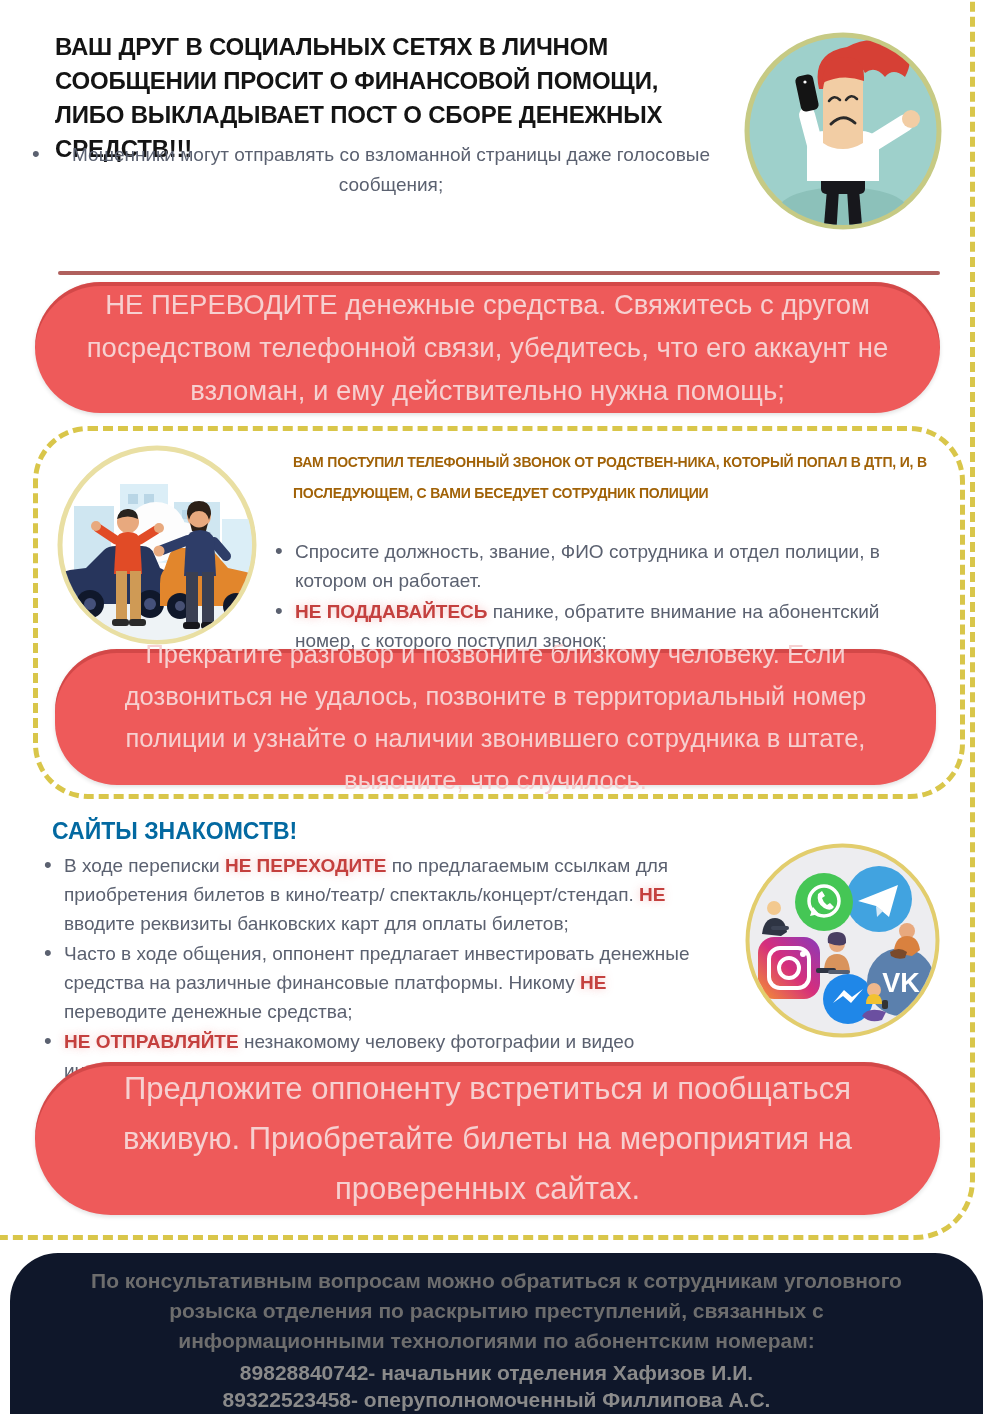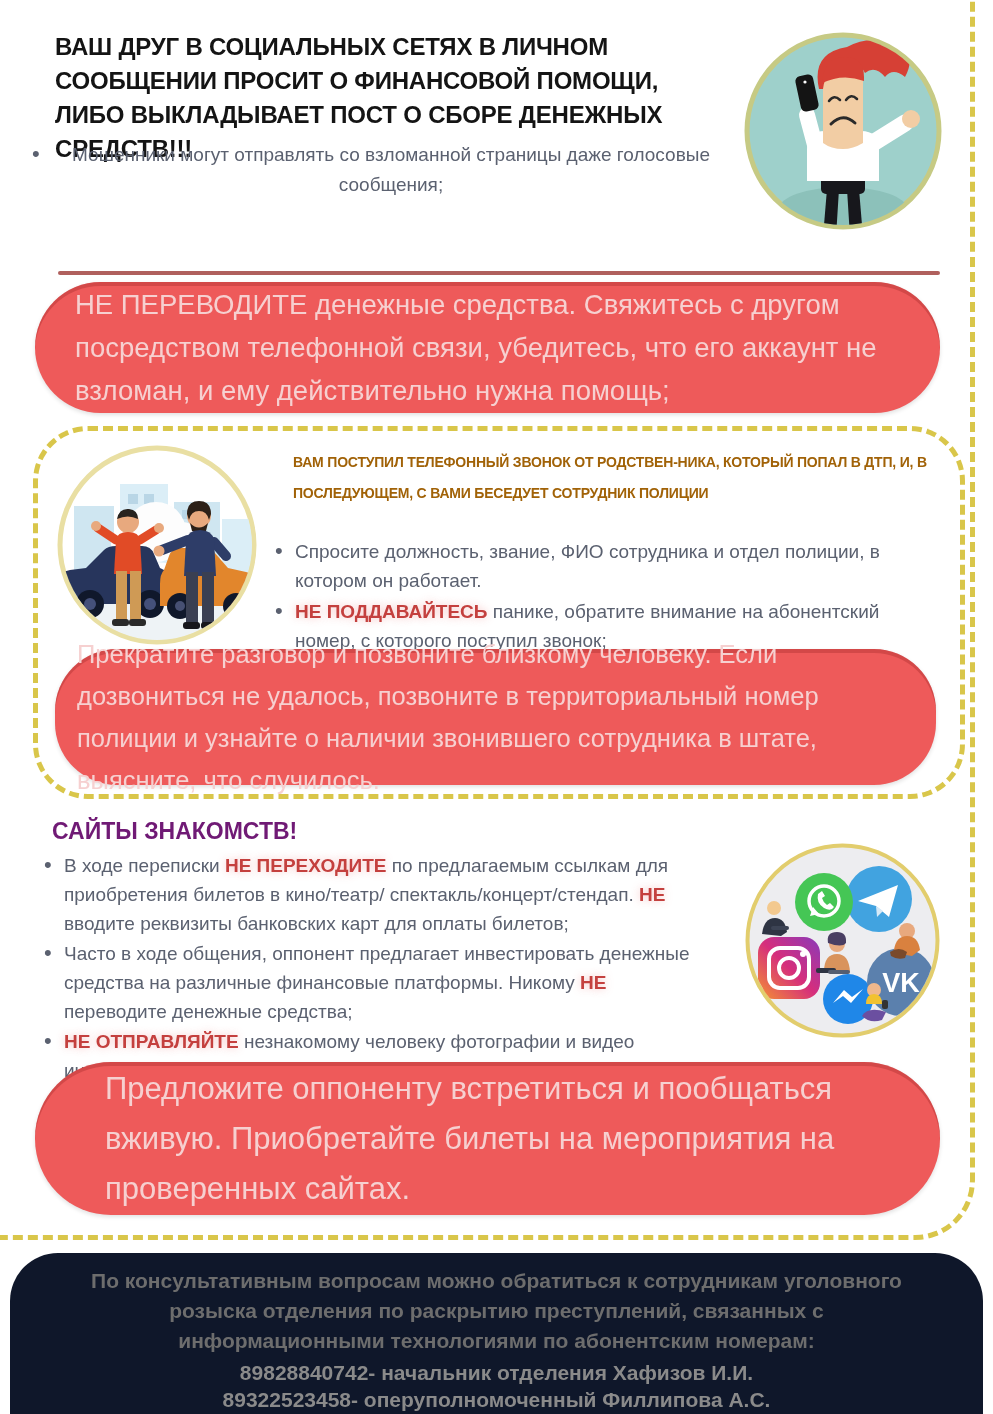--- a/index.html
+++ b/index.html
@@ -10,36 +10,36 @@
   .dash-outer{position:absolute;left:-70px;top:-70px;width:1035px;height:1300px;
               border:5px dashed #d9c64a;border-radius:0 0 60px 0;}
   .dash-box2{position:absolute;left:33px;top:426px;width:922px;height:363px;
              border:5px dashed #d9c64a;border-radius:55px;}
 
   
   .h1{position:absolute;left:55px;top:30px;width:650px;font-size:24px;font-weight:bold;
       color:#141414;line-height:34px;letter-spacing:-0.2px;}
   .h2{position:absolute;left:293px;top:447px;width:640px;font-size:14px;font-weight:bold;
       color:#a16207;line-height:31px;letter-spacing:-0.2px;}
-  .h3{position:absolute;left:52px;top:818px;font-size:23px;font-weight:bold;color:#701a75;}
+  .h3{position:absolute;left:52px;top:818px;font-size:23px;font-weight:bold;color:#0369a1;}
 
   
   .blist{position:absolute;margin:0;padding:0;list-style:none;}
   .blist li{position:relative;padding-left:22px;font-size:19px;line-height:30px;
             color:#5b6170;margin-bottom:2px;}
   .blist li::before{content:"\2022";position:absolute;left:2px;top:-1px;font-size:22px;color:#5b6170;}
   .b1{left:30px;top:140px;width:700px;text-align:center;}
   .b2{left:273px;top:537px;width:650px;}
   .b2 li{line-height:29px;}
   .b3{left:42px;top:851px;width:660px;}
   .b3 li{line-height:29px;margin-bottom:1px;}
   .hl{color:#c4403e;font-weight:bold;text-shadow:0 0 8px rgba(236,120,120,.45);}
 
   
-  .banner{position:absolute;background:#ee5a5a;color:#f6d0d0;text-align:left;
+  .banner{position:absolute;background:#ee5a5a;color:#f6d0d0;text-align:center;
           display:flex;align-items:center;justify-content:center;
           box-shadow:inset 0 4px 0 rgba(160,40,40,.35), 0 2px 4px rgba(0,0,0,.12);}
   .banner1{left:35px;top:282px;width:905px;height:131px;border-radius:66px;
            font-size:27.5px;line-height:43px;padding:0 40px;box-sizing:border-box;}
   .banner2{left:55px;top:649px;width:881px;height:136px;border-radius:62px;
            font-size:25.5px;line-height:42px;padding:0 22px;box-sizing:border-box;}
   .banner3{left:35px;top:1062px;width:905px;height:153px;border-radius:76px;
            font-size:31px;line-height:50px;padding:0 70px;box-sizing:border-box;}
   .thinline{position:absolute;left:58px;top:271px;width:882px;height:4px;
             background:#a24441;border-radius:2px;opacity:.85;}

